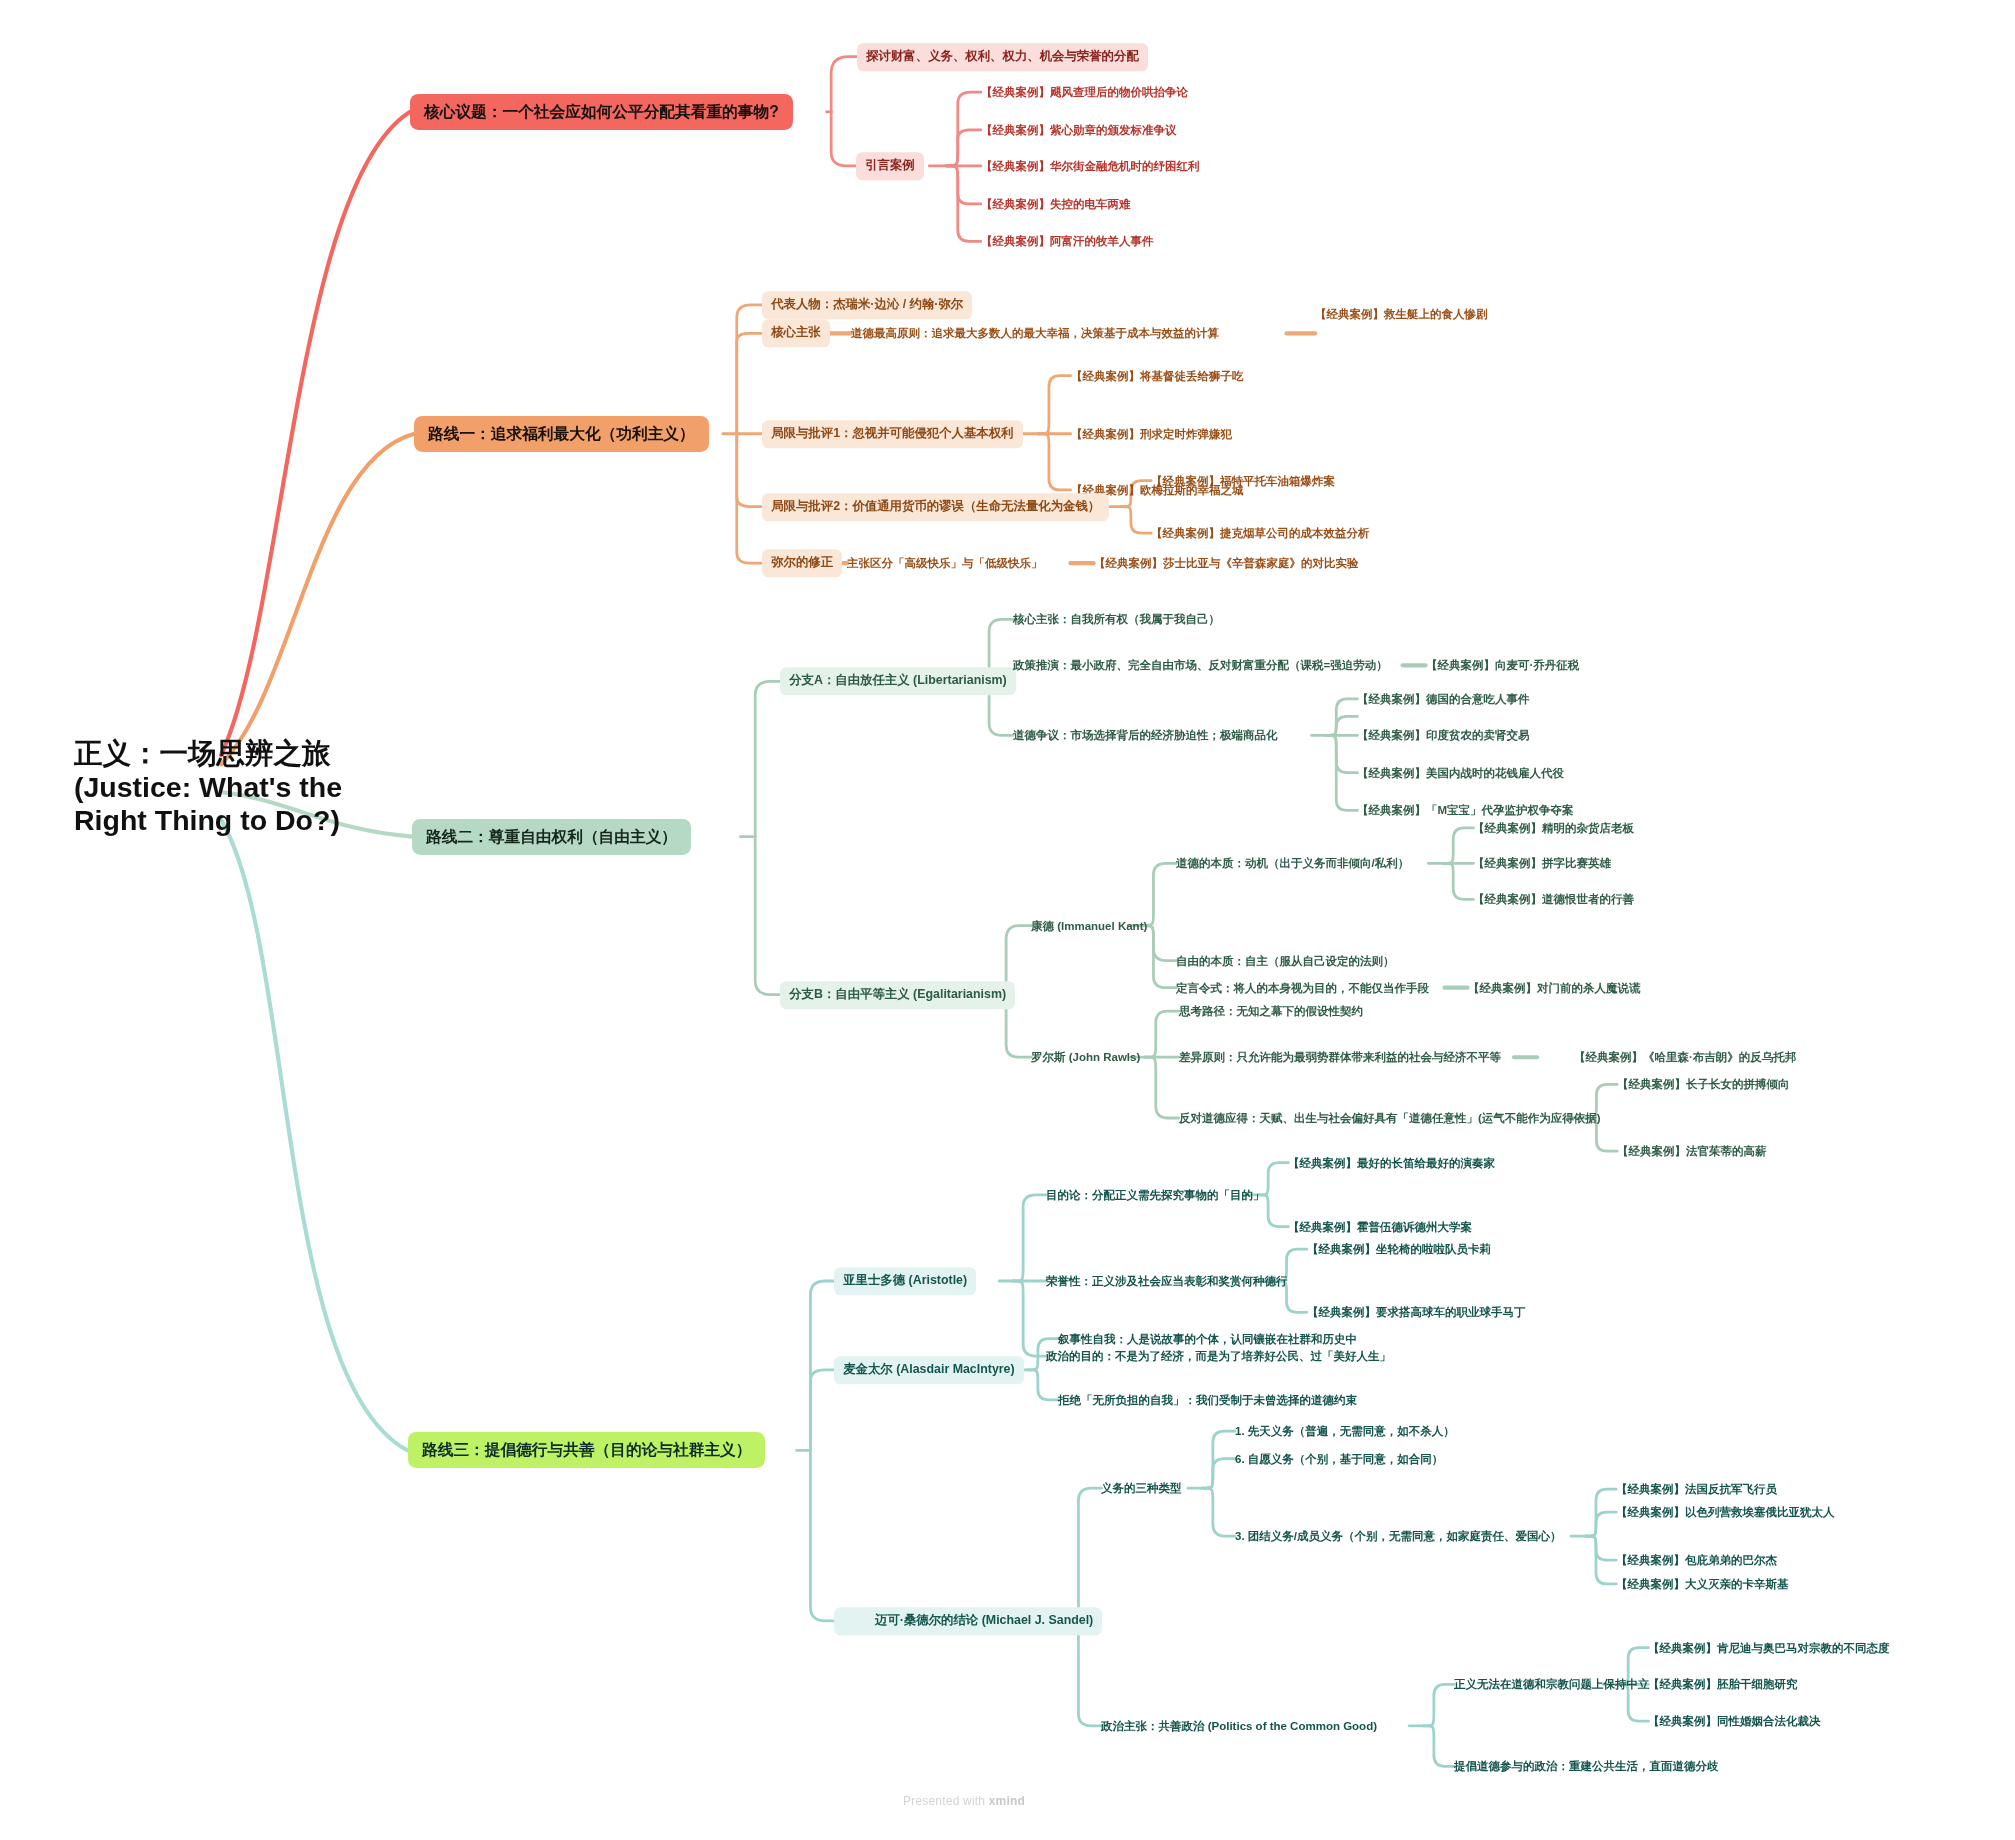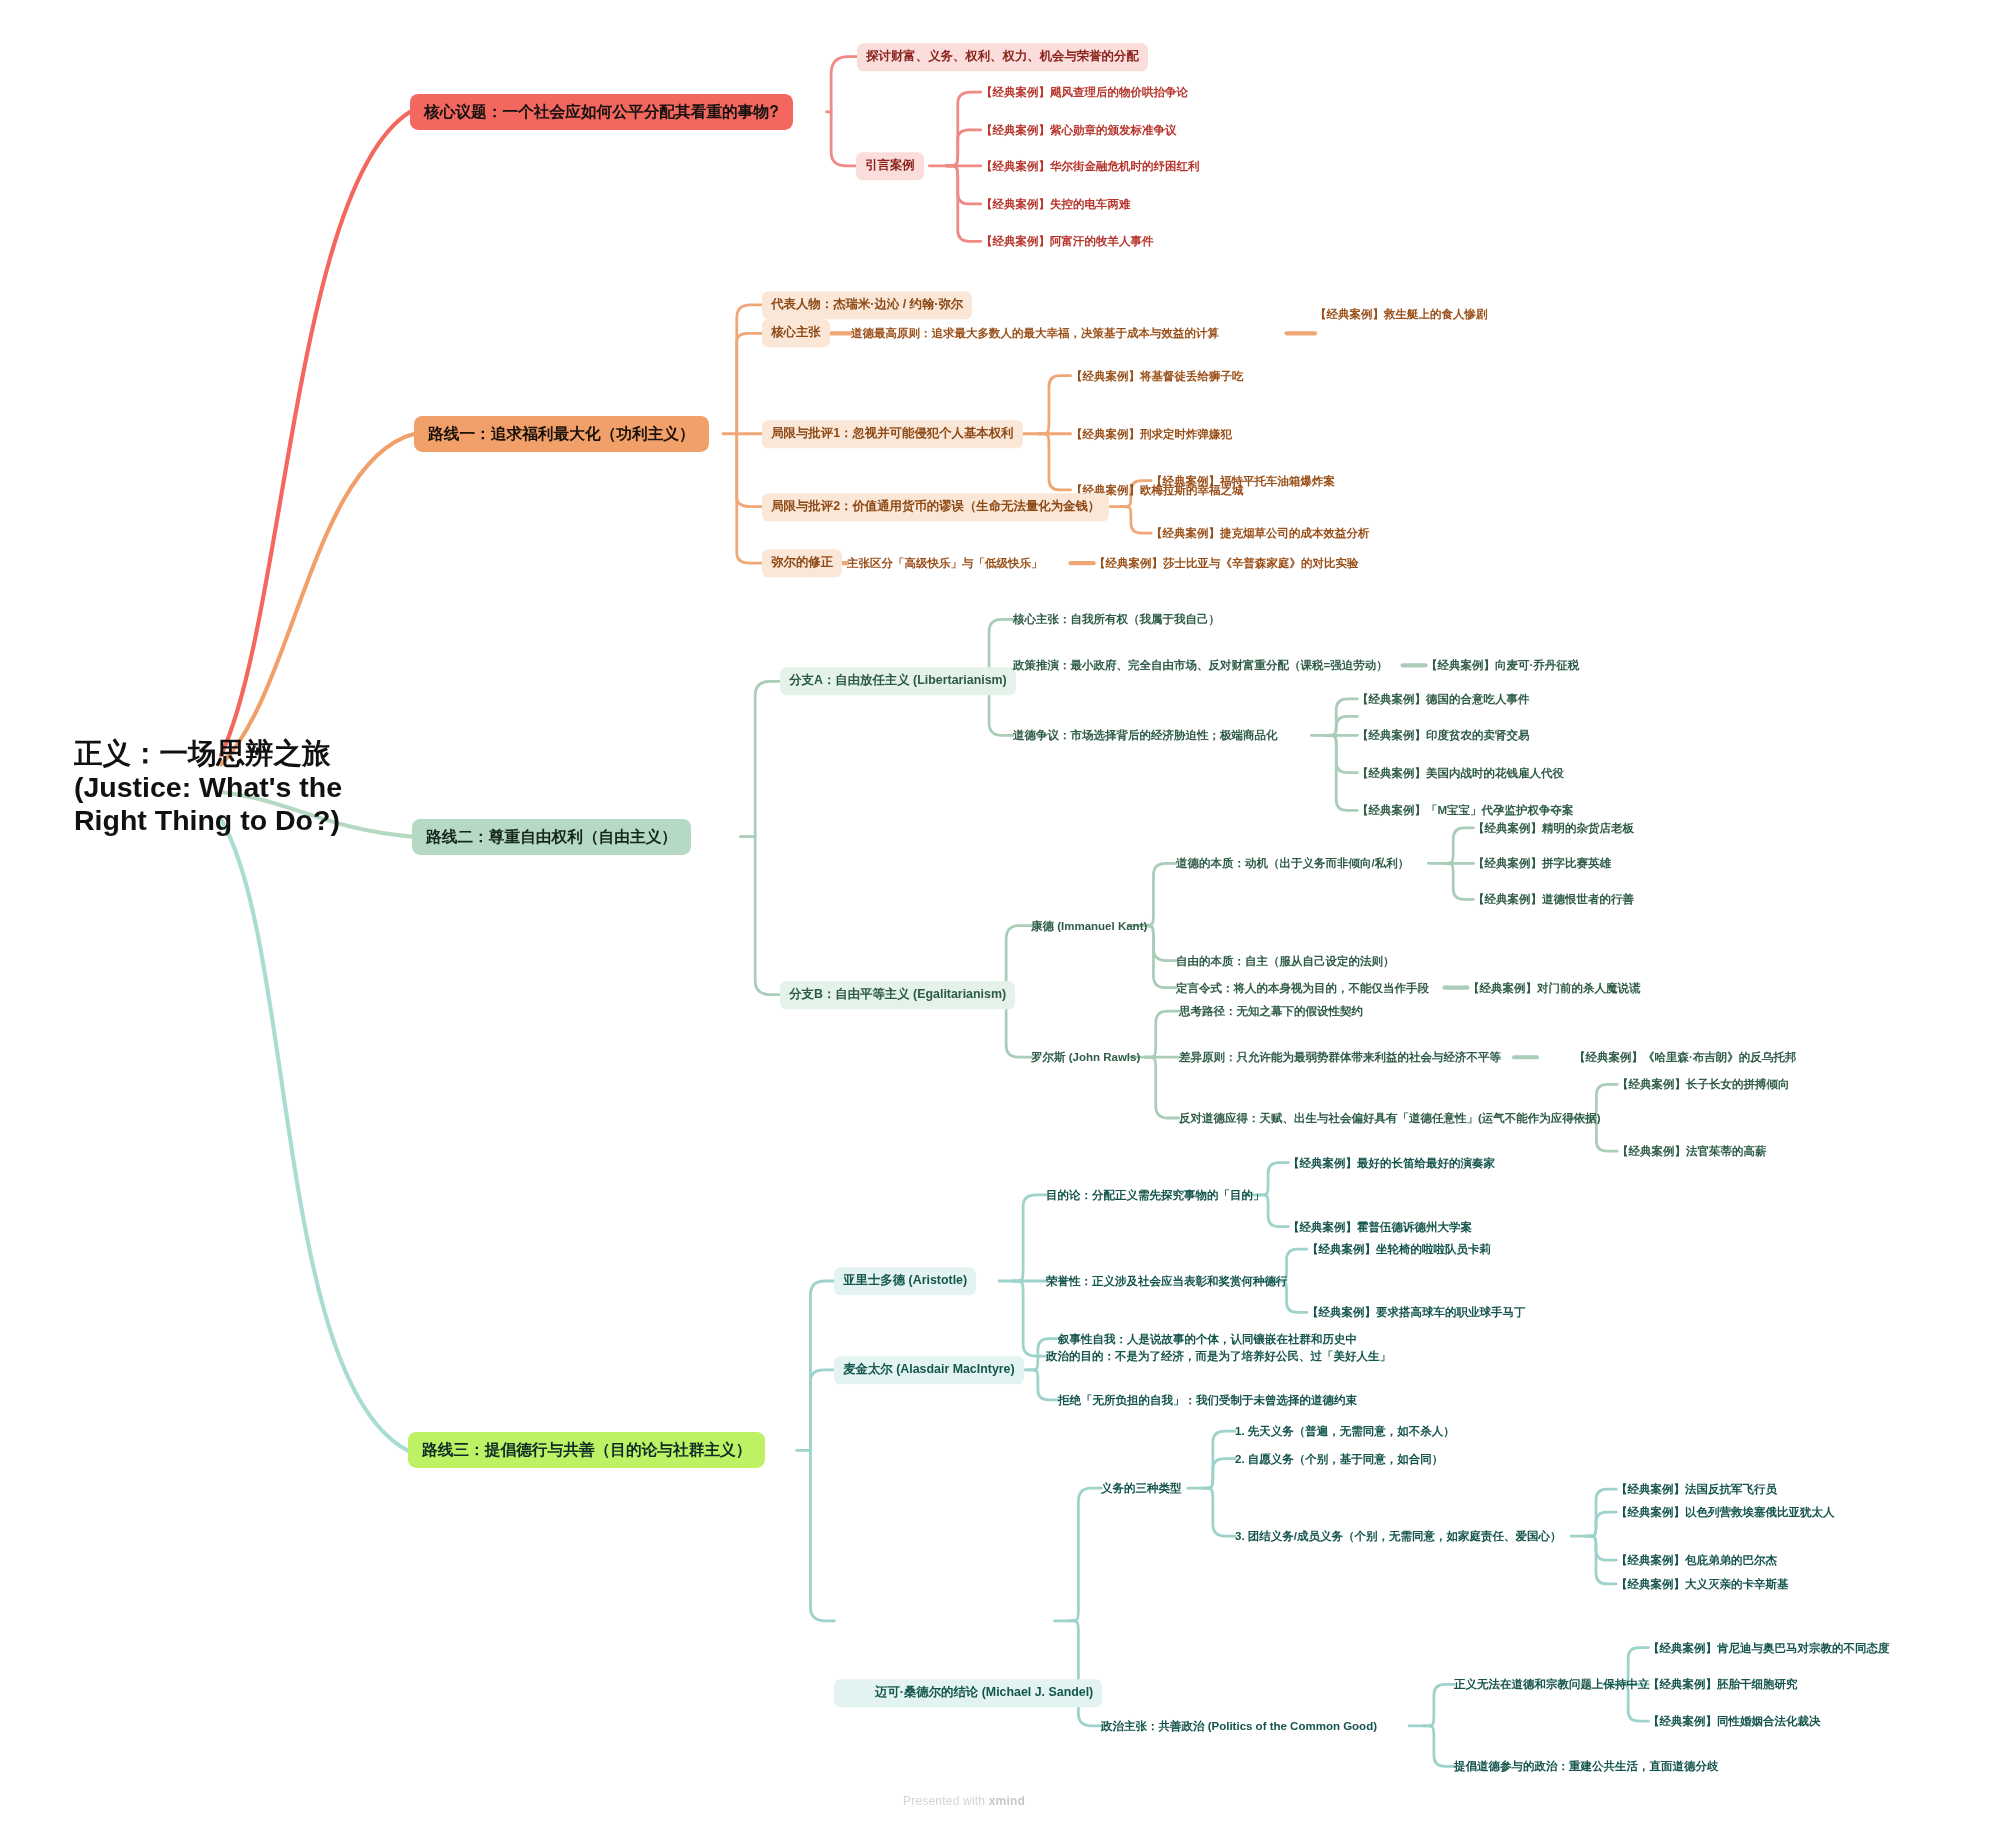--- a/index.html
+++ b/index.html
@@ -283,24 +283,24 @@
 <div class="node leaf teal" style="left:1046px; top:1195px;">目的论：分配正义需先探究事物的「目的」</div>
 <div class="node leaf teal" style="left:1288px; top:1163px;">【经典案例】最好的长笛给最好的演奏家</div>
 <div class="node leaf teal" style="left:1288px; top:1227px;">【经典案例】霍普伍德诉德州大学案</div>
 <div class="node leaf teal" style="left:1046px; top:1281px;">荣誉性：正义涉及社会应当表彰和奖赏何种德行</div>
 <div class="node leaf teal" style="left:1307px; top:1249px;">【经典案例】坐轮椅的啦啦队员卡莉</div>
 <div class="node leaf teal" style="left:1307px; top:1312px;">【经典案例】要求搭高球车的职业球手马丁</div>
 <div class="node leaf teal" style="left:1046px; top:1356px;">政治的目的：不是为了经济，而是为了培养好公民、过「美好人生」</div>
 <div class="node chip tealsoft" style="left:834px; top:1370px;">麦金太尔 (Alasdair MacIntyre)</div>
 <div class="node leaf teal" style="left:1058px; top:1339px;">叙事性自我：人是说故事的个体，认同镶嵌在社群和历史中</div>
 <div class="node leaf teal" style="left:1058px; top:1400px;">拒绝「无所负担的自我」：我们受制于未曾选择的道德约束</div>
-<div class="node chip tealsoft" style="left:834px; top:1693px;padding-left:41px;">迈可·桑德尔的结论 (Michael J. Sandel)</div>
+<div class="node chip tealsoft" style="left:834px; top:1621px;padding-left:41px;">迈可·桑德尔的结论 (Michael J. Sandel)</div>
 <div class="node leaf teal" style="left:1101px; top:1488px;">义务的三种类型</div>
 <div class="node leaf teal" style="left:1235px; top:1431px;">1. 先天义务（普遍，无需同意，如不杀人）</div>
-<div class="node leaf teal" style="left:1235px; top:1459px;">2. 自愿义务（个别，基于同意，如合同）</div>
+<div class="node leaf teal" style="left:1235px; top:1459px;">6. 自愿义务（个别，基于同意，如合同）</div>
 <div class="node leaf teal" style="left:1235px; top:1536px;">3. 团结义务/成员义务（个别，无需同意，如家庭责任、爱国心）</div>
 <div class="node leaf teal" style="left:1616px; top:1489px;">【经典案例】法国反抗军飞行员</div>
 <div class="node leaf teal" style="left:1616px; top:1512px;">【经典案例】以色列营救埃塞俄比亚犹太人</div>
 <div class="node leaf teal" style="left:1616px; top:1560px;">【经典案例】包庇弟弟的巴尔杰</div>
 <div class="node leaf teal" style="left:1616px; top:1584px;">【经典案例】大义灭亲的卡辛斯基</div>
 <div class="node leaf teal" style="left:1101px; top:1726px;">政治主张：共善政治 (Politics of the Common Good)</div>
 <div class="node leaf teal" style="left:1454px; top:1684px;">正义无法在道德和宗教问题上保持中立</div>
 <div class="node leaf teal" style="left:1648px; top:1648px;">【经典案例】肯尼迪与奥巴马对宗教的不同态度</div>
 <div class="node leaf teal" style="left:1648px; top:1684px;">【经典案例】胚胎干细胞研究</div>
 <div class="node leaf teal" style="left:1648px; top:1721px;">【经典案例】同性婚姻合法化裁决</div>

